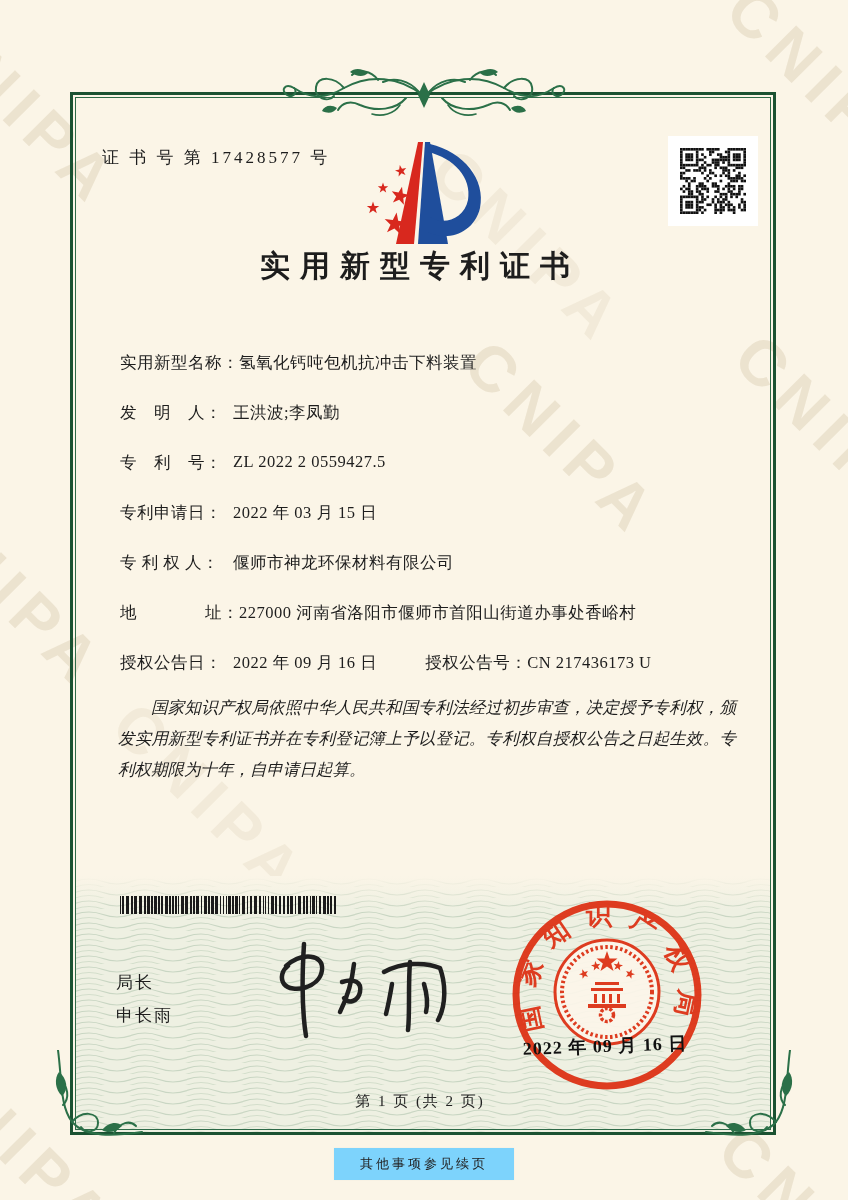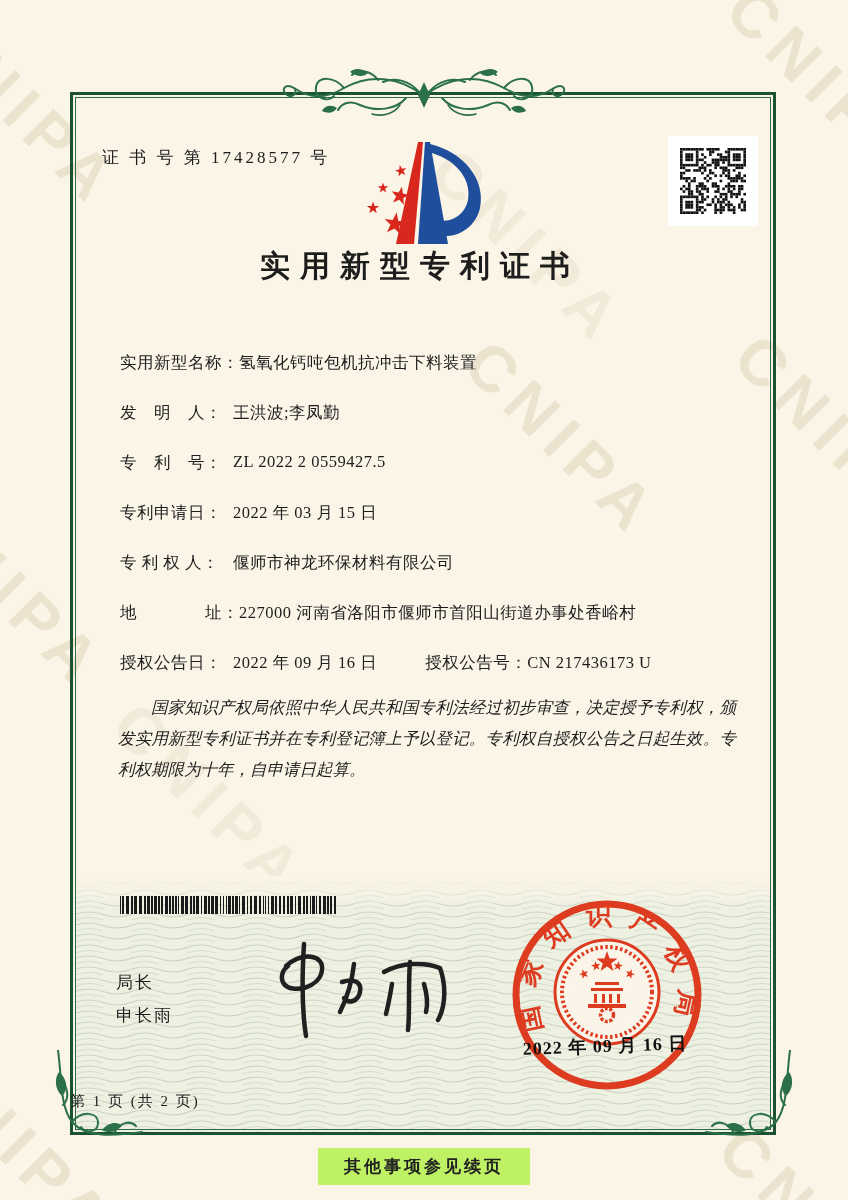--- a/index.html
+++ b/index.html
@@ -64,27 +64,26 @@
   .signer{position:absolute;left:116px;top:966px;z-index:4;font-size:17px;letter-spacing:2px;line-height:33px;}
   .signature{position:absolute;left:250px;top:936px;z-index:4;}
   .seal{position:absolute;left:508px;top:892px;z-index:4;opacity:0.93;}
   .seal-date{
     position:absolute;left:516px;top:1034px;width:178px;z-index:5;
     font-size:18px;font-weight:bold;letter-spacing:1px;text-align:center;
     transform:rotate(-2deg);color:#111;
   }
   .page-info{
     position:absolute;left:70px;right:78px;top:1092px;z-index:4;
-    font-size:15px;letter-spacing:2px;color:#222;
+    text-align:center;font-size:15px;letter-spacing:2px;color:#222;
   }
   .footer-note{
     position:absolute;left:50%;top:1148px;transform:translateX(-50%);z-index:4;
-    background:#bef264;padding:7px 26px;font-size:17px;letter-spacing:3px;color:#222;
+    background:#7dd3fc;padding:7px 26px;font-size:13px;letter-spacing:3px;color:#222;
     box-shadow:0 0 2px rgba(0,0,0,0.04);
-    font-weight:bold;
   }
   .ornament{z-index:4;}
 </style>
 </head>
 <body>
 
 <div class="wm" style="left:-38px;top:-4px;">CNIPA</div>
 <div class="wm" style="left:764px;top:-28px;">CNIPA</div>
 <div class="wm faint" style="left:468px;top:134px;">CNIPA</div>
 <div class="wm" style="left:502px;top:326px;">CNIPA</div>

